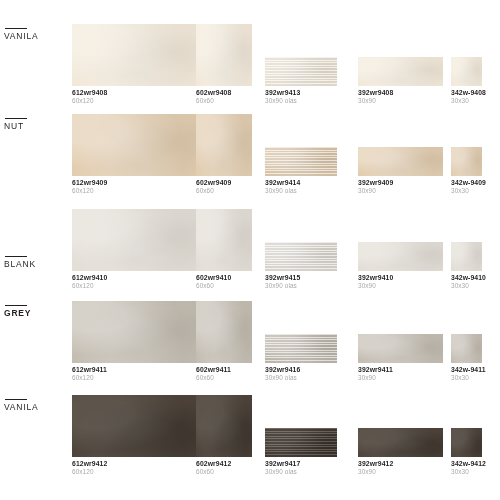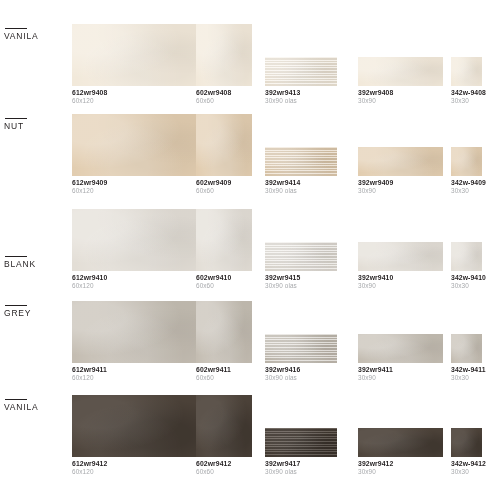--- a/index.html
+++ b/index.html
@@ -203,21 +203,21 @@
         </div>
         <div class="cell" style="left: 451px; top: 33px; width: 31px;">
           <div class="swatch" style="width: 31px; height: 29px; background: rgb(227, 222, 214);">
             <div class="grain"></div>
           </div>
           <div class="code">342w-9410</div>
           <div class="size">30x30</div>
         </div>
       </div>
       <div class="row" style="top: 301px;">
-        <div class="cat" style="top: 4px;">
+        <div class="cat" style="top: 4px; font-weight: bold;">
           <div class="rule"></div>
           <div class="cat-name">GREY</div>
         </div>
         <div class="cell" style="left: 72px; top: 0px; width: 124px;">
           <div class="swatch" style="width: 124px; height: 62px; background: rgb(196, 189, 178);">
             <div class="grain"></div>
           </div>
           <div class="code">612wr9411</div>
           <div class="size">60x120</div>
         </div>

